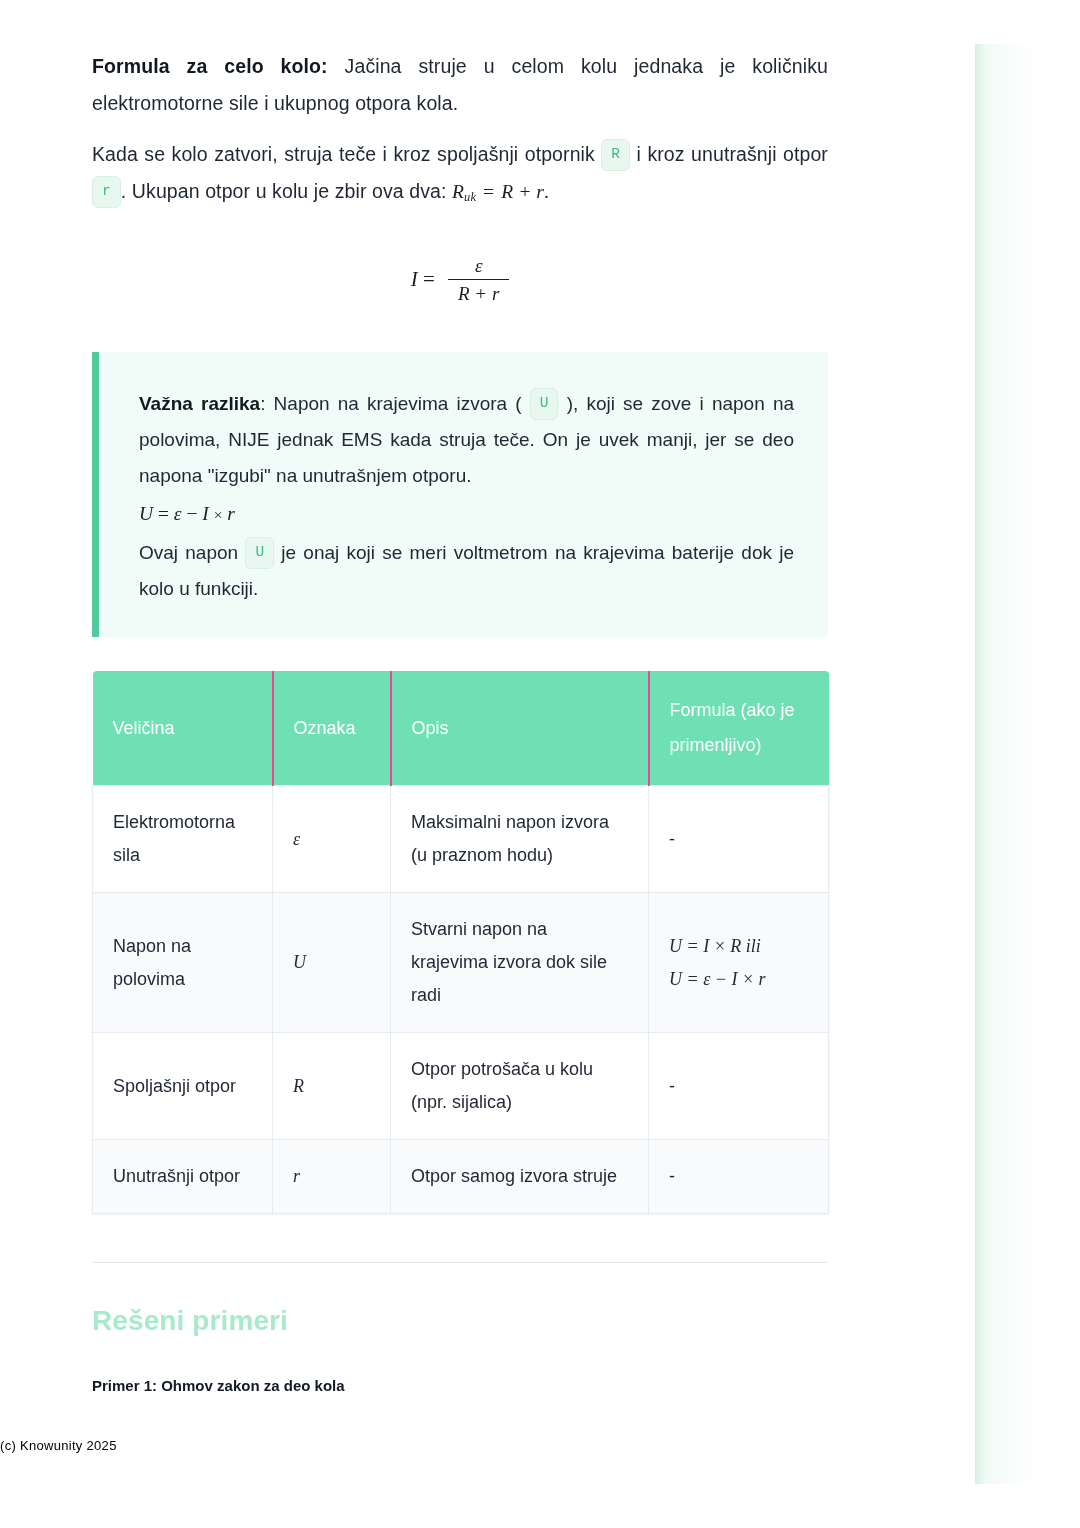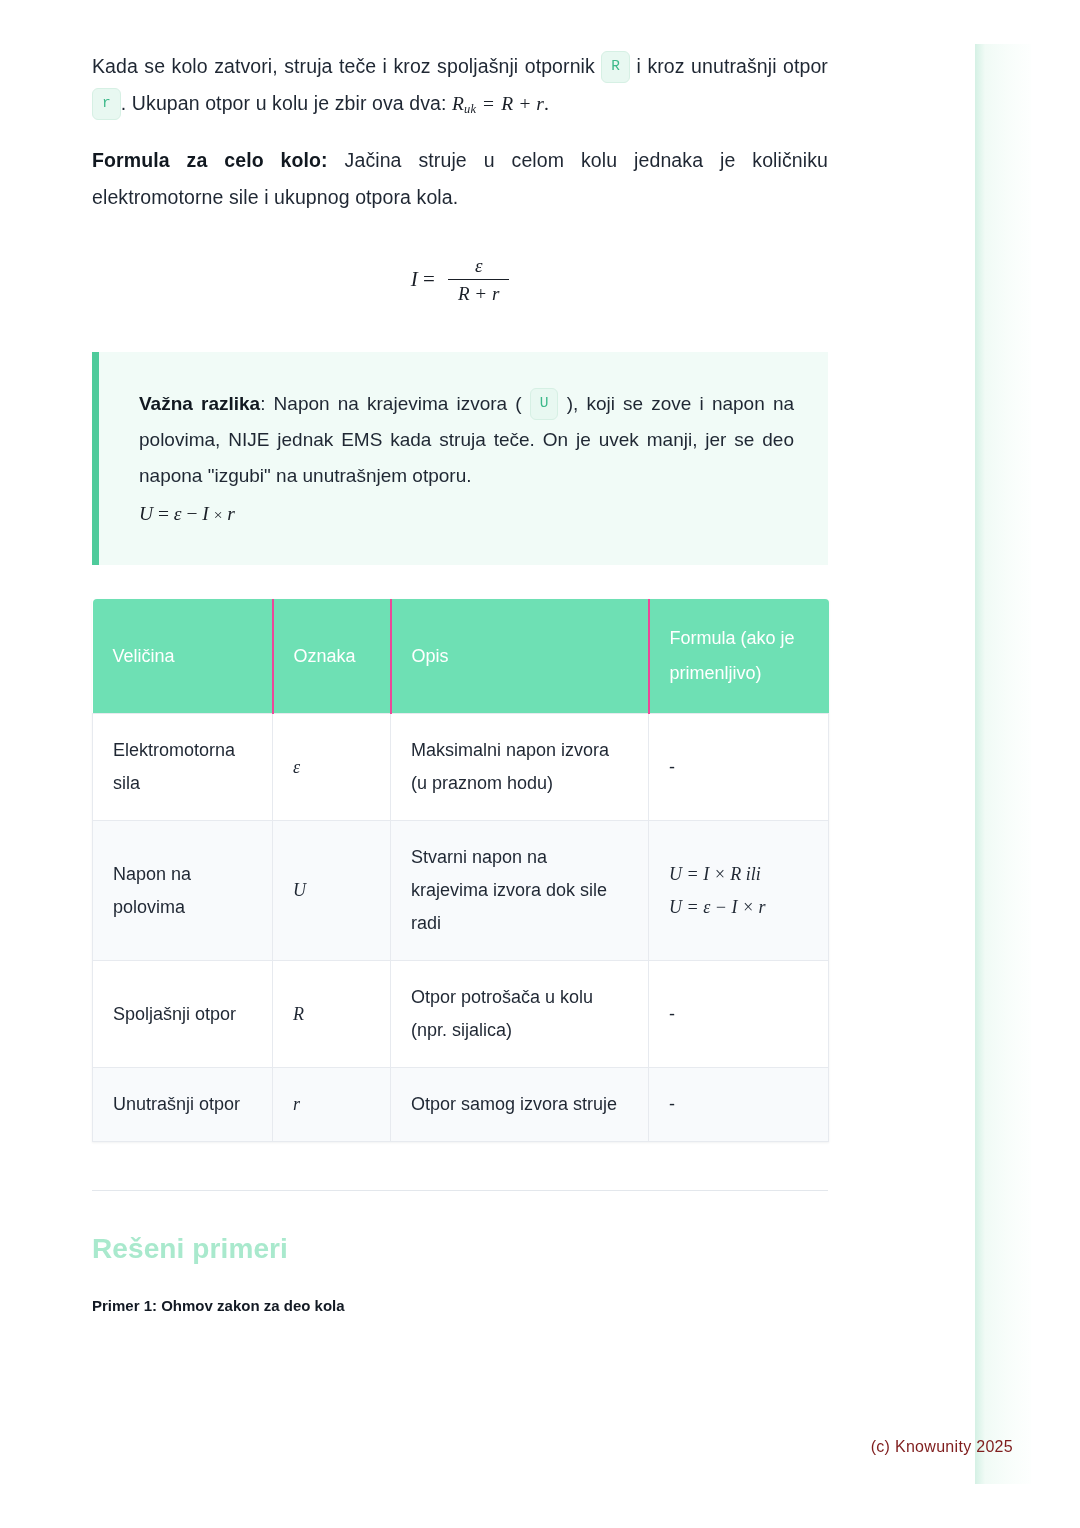--- a/index.html
+++ b/index.html
@@ -198,53 +198,53 @@
     border: none;
     border-top: 1px solid #e3e7ec;
     margin: 0 0 42px 0;
     width: 736px;
   }
 
   h2.section {
     font-size: 28px;
     font-weight: bold;
     color: #a9e9cd;
-    margin: 0 0 32px 0;
+    margin: 0 0 40px 0;
     letter-spacing: 0.1px;
   }
 
   h3.subsection {
     font-size: 15px;
     font-weight: bold;
     color: #131a24;
     margin: 0;
   }
 
   .footer {
     position: absolute;
     left: 0;
     top: 1438px;
     width: 1013px;
-    text-align: right;
-    font-size: 16px;
-    color: #7f1d1d;
+    text-align: left;
+    font-size: 13px;
+    color: #000000;
     letter-spacing: 0.3px;
   }
 </style>
 </head>
 <body>
 
 <div class="edge-strip"></div>
 
 <div class="page">
   <div class="content">
 
+    <p class="para"><span class="lead">Formula za celo kolo:</span> <span>Jačina struje u celom kolu jednaka je količniku elektromotorne sile i ukupnog otpora kola.</span></p>
+
     <p class="para"><span>Kada se kolo zatvori, struja teče i kroz spoljašnji otpornik</span> <span class="chip">R</span> <span>i kroz unutrašnji otpor</span> <span class="chip">r</span><span>. Ukupan otpor u kolu je zbir ova dva:</span> <span class="math"><span>R</span><sub>uk</sub> <span class="op">=</span> <span>R + r</span><span class="up">.</span></span></p>
-
-    <p class="para"><span class="lead">Formula za celo kolo:</span> <span>Jačina struje u celom kolu jednaka je količniku elektromotorne sile i ukupnog otpora kola.</span></p>
 
     <div class="display-math">
       <span>I</span>
       <span style="font-style:normal;">=</span>
       <span class="frac">
         <span class="num">ε</span>
         <span class="den">R + r</span>
       </span>
     </div>
 
@@ -252,20 +252,21 @@
       <p><span class="lead">Važna razlika</span><span>: Napon na krajevima izvora (</span> <span class="chip">U</span> <span>), koji se zove i napon na polovima, NIJE jednak EMS kada struja teče. On je uvek manji, jer se deo napona "izgubi" na unutrašnjem otporu.</span></p>
       <div class="mathline">
         <span>U</span>
         <span style="font-style:normal;">=</span>
         <span>ε</span>
         <span style="font-style:normal;">−</span>
         <span>I</span>
         <span style="font-style:normal;font-size:0.8em;">×</span>
         <span>r</span>
       </div>
+      <p><span>Ovaj napon</span> <span class="chip">U</span> <span>je onaj koji se meri voltmetrom na krajevima baterije dok je kolo u funkciji.</span></p>
     </div>
 
     <table class="spec">
       <colgroup>
         <col class="c1">
           <col class="c2">
           <col class="c3">
           <col class="c4">
       </colgroup>
       <thead>

